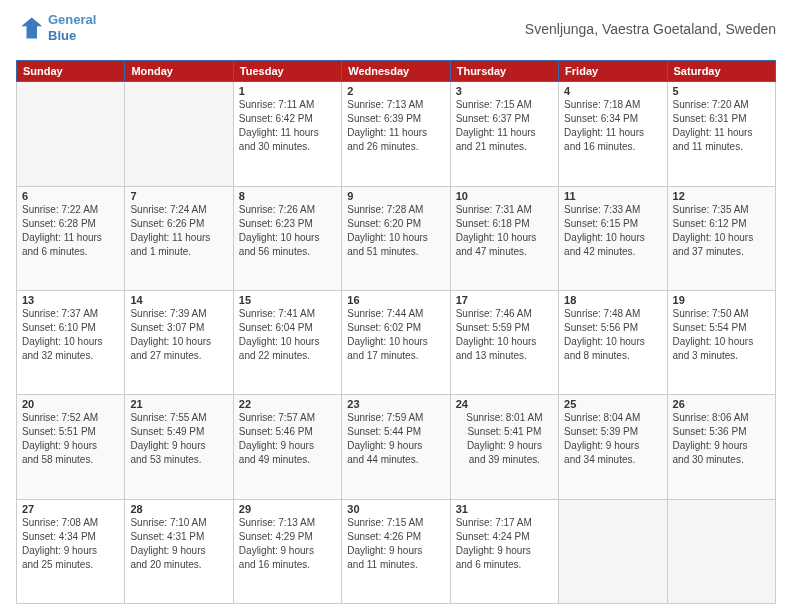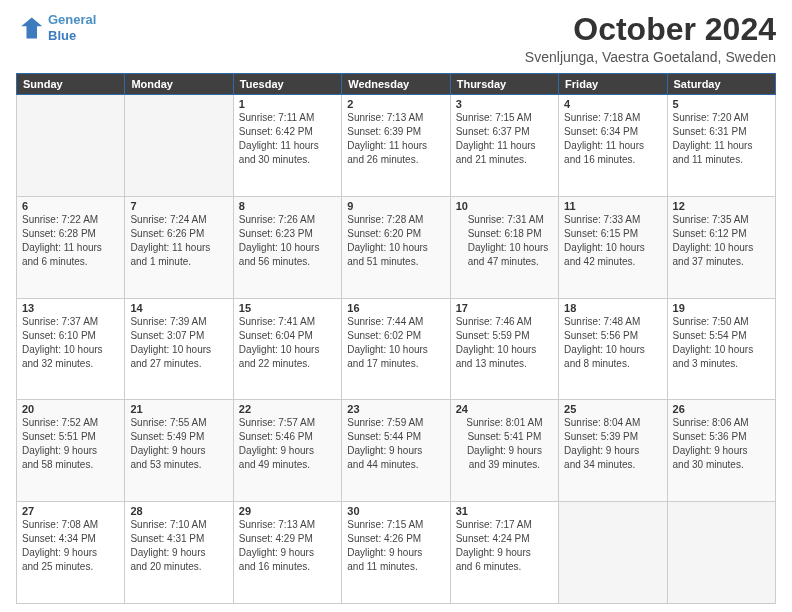--- a/index.html
+++ b/index.html
@@ -13,22 +13,22 @@
     .page {
       width: 792px;
       height: 612px;
       padding: 12px 16px 8px 16px;
       display: flex;
       flex-direction: column;
     }
     .header {
       display: flex;
       justify-content: space-between;
-      align-items: flex-start;
-      margin-bottom: 8px;
+      align-items: center;
+      margin-bottom: 17px;
     }
     .logo {
       display: flex;
       align-items: center;
       gap: 4px;
     }
     .logo-text {
       font-size: 13px;
       font-weight: bold;
       color: #333;
@@ -54,21 +54,21 @@
       font-size: 14px;
       color: #555;
       margin-top: 2px;
     }
     .calendar-table {
       width: 100%;
       border-collapse: collapse;
       flex: 1;
     }
     .calendar-table th {
-      background: #404040;
+      background: #b91c1c;
       color: #fff;
       font-size: 11px;
       font-weight: bold;
       padding: 4px 6px;
       text-align: left;
       border: 1px solid #2e6aaa;
     }
     .calendar-table td {
       border: 1px solid #ccc;
       vertical-align: top;
@@ -107,21 +107,20 @@
       <svg class="logo-icon" viewBox="0 0 32 32">
         <rect x="0" y="0" width="32" height="32" fill="white"></rect>
         <polygon points="18,4 30,14 24,14 24,28 12,28 12,14 6,14" fill="#3d7bbf"></polygon>
       </svg>
       <div class="logo-text">
         <div><span>General</span></div>
         <div><span style="color:#3d7bbf">Blue</span></div>
       </div>
     </div>
     <div class="title-block">
-      <div class="month-title">October 2024</div>
       <div class="location-title">Svenljunga, Vaestra Goetaland, Sweden</div>
     </div>
   </div>
 
   <table class="calendar-table">
     <thead>
       <tr id="weekday-header">
           <th>Sunday</th>
           <th>Monday</th>
           <th>Tuesday</th>
@@ -195,21 +194,21 @@
           </td>
           <td>
             <span class="day-num">9</span>
             <div class="day-info" style="white-space: pre-line;">Sunrise: 7:28 AM
 Sunset: 6:20 PM
 Daylight: 10 hours
 and 51 minutes.</div>
           </td>
           <td>
             <span class="day-num">10</span>
-            <div class="day-info" style="white-space: pre-line; margin-left: 12px;">Sunrise: 7:31 AM
+            <div class="day-info" style="white-space: pre-line;">Sunrise: 7:31 AM
 Sunset: 6:18 PM
 Daylight: 10 hours
 and 47 minutes.</div>
           </td>
           <td>
             <span class="day-num">11</span>
             <div class="day-info" style="white-space: pre-line;">Sunrise: 7:33 AM
 Sunset: 6:15 PM
 Daylight: 10 hours
 and 42 minutes.</div>

